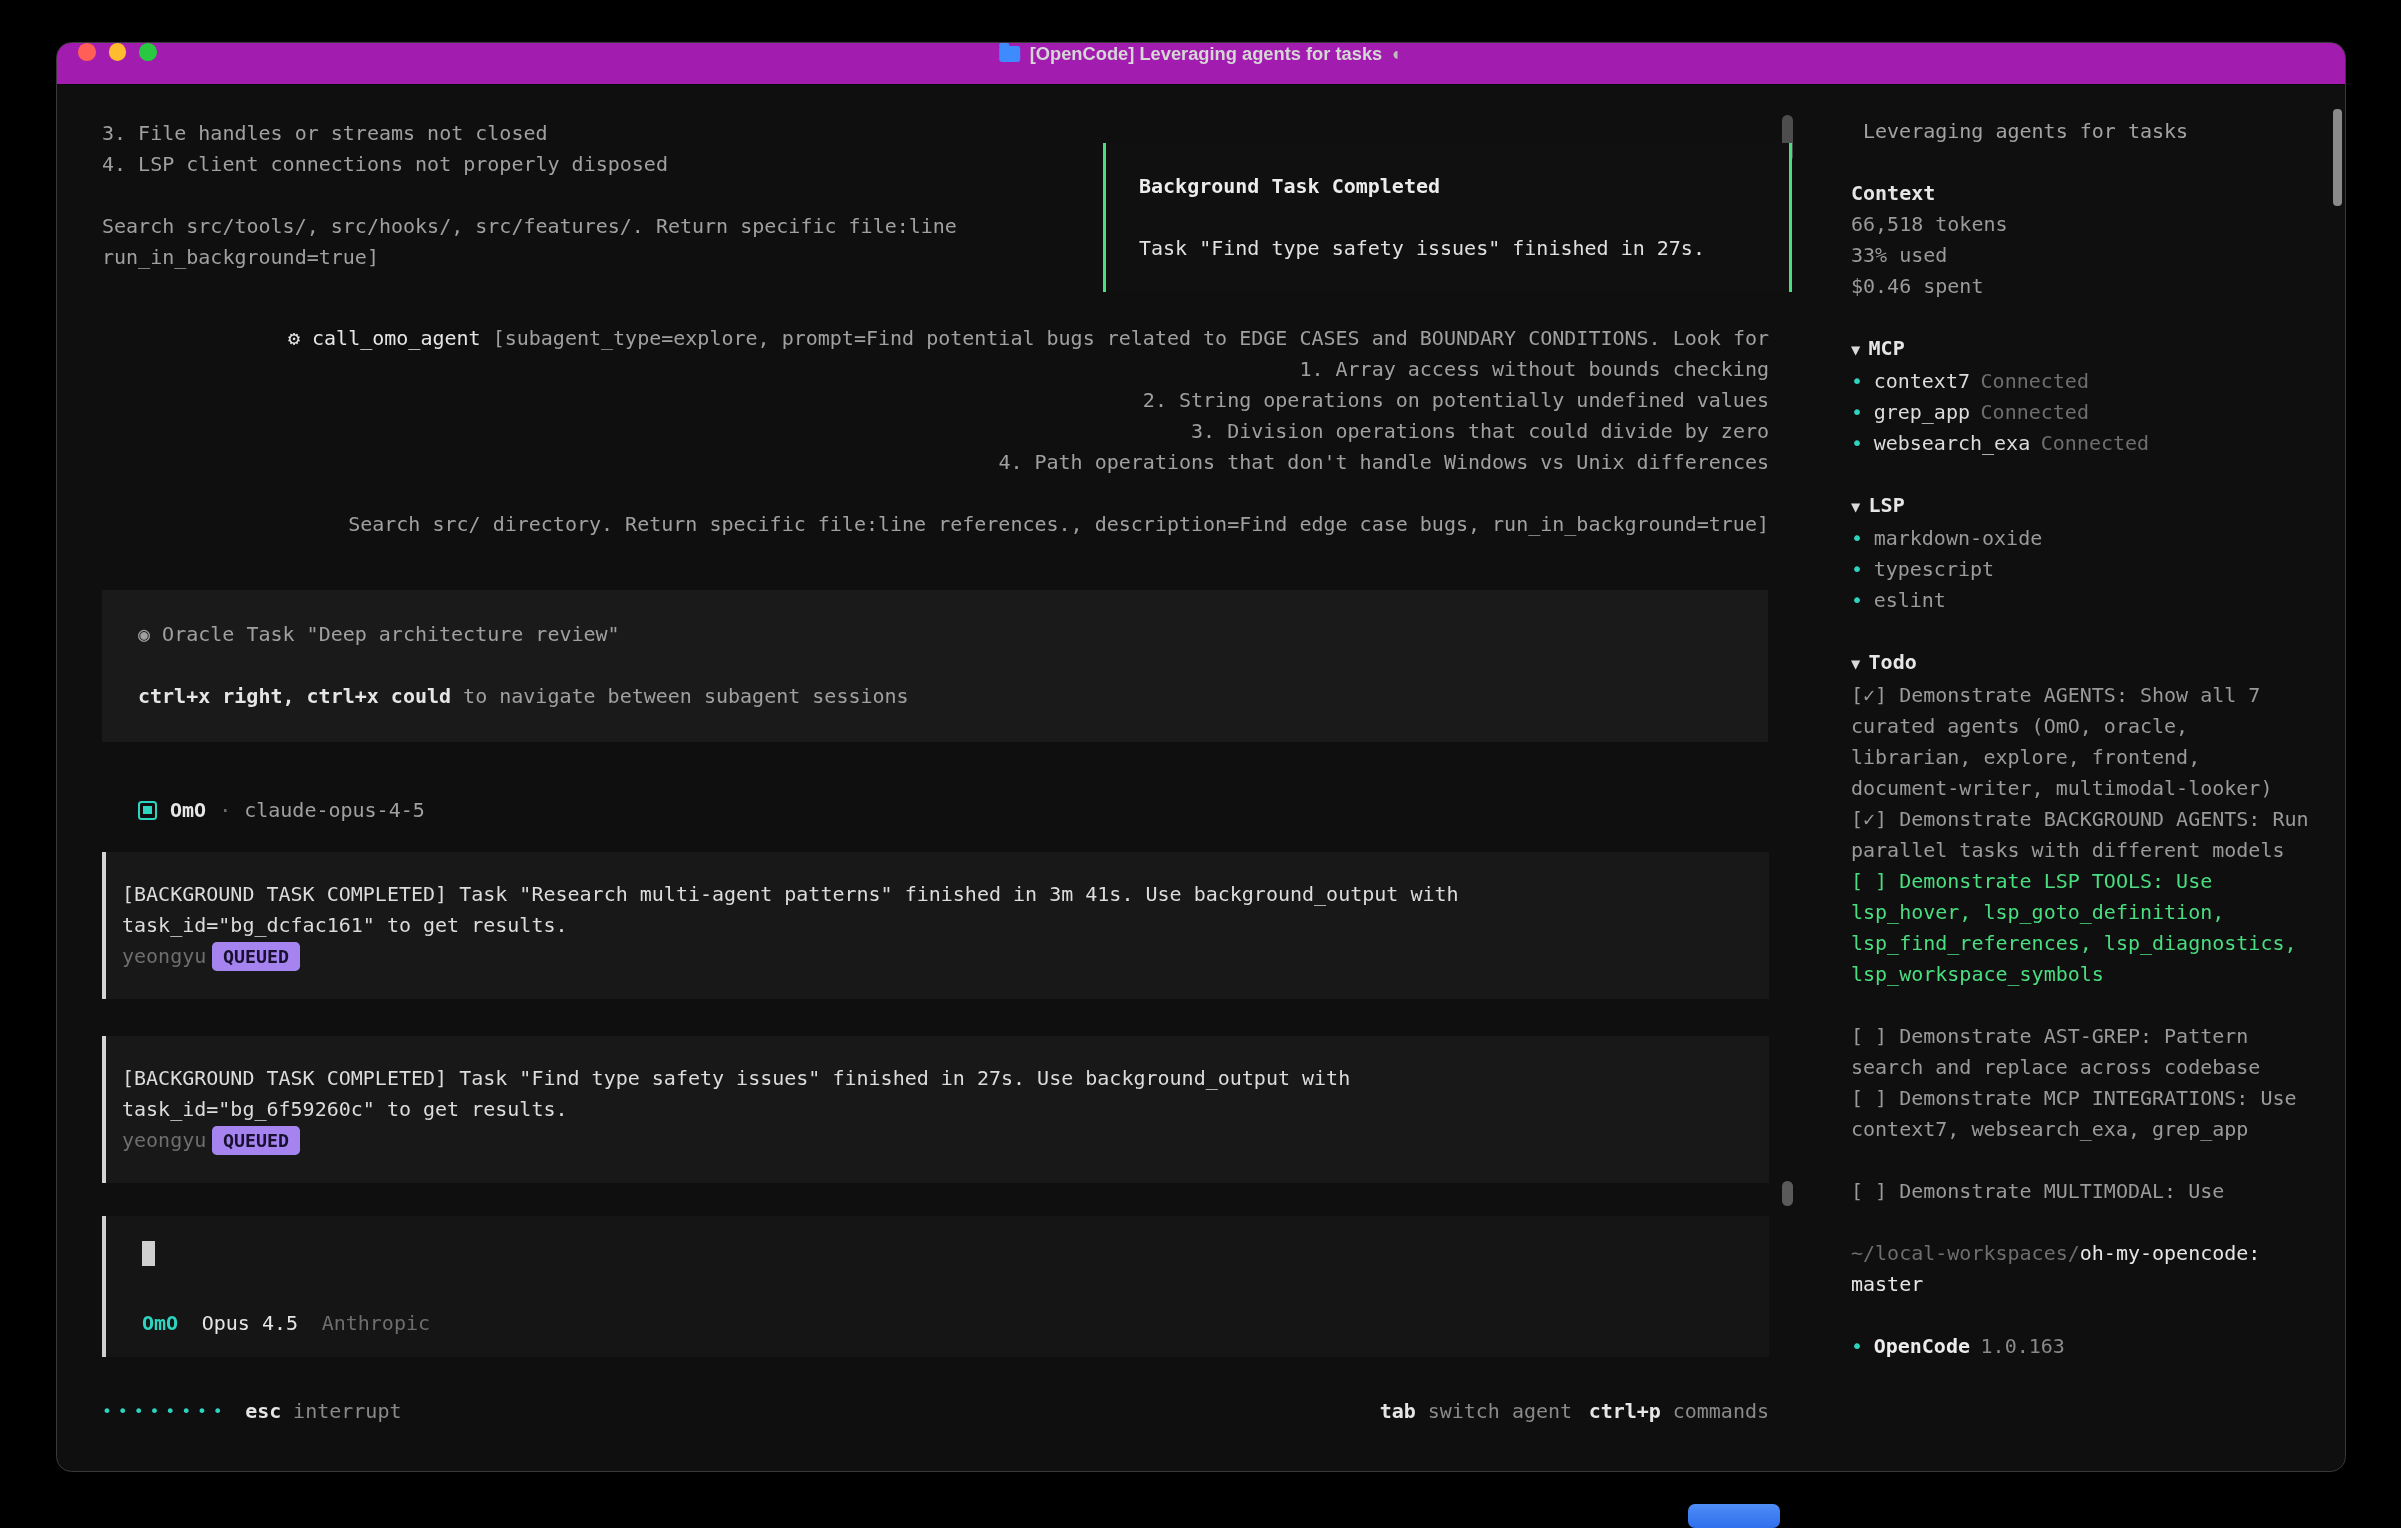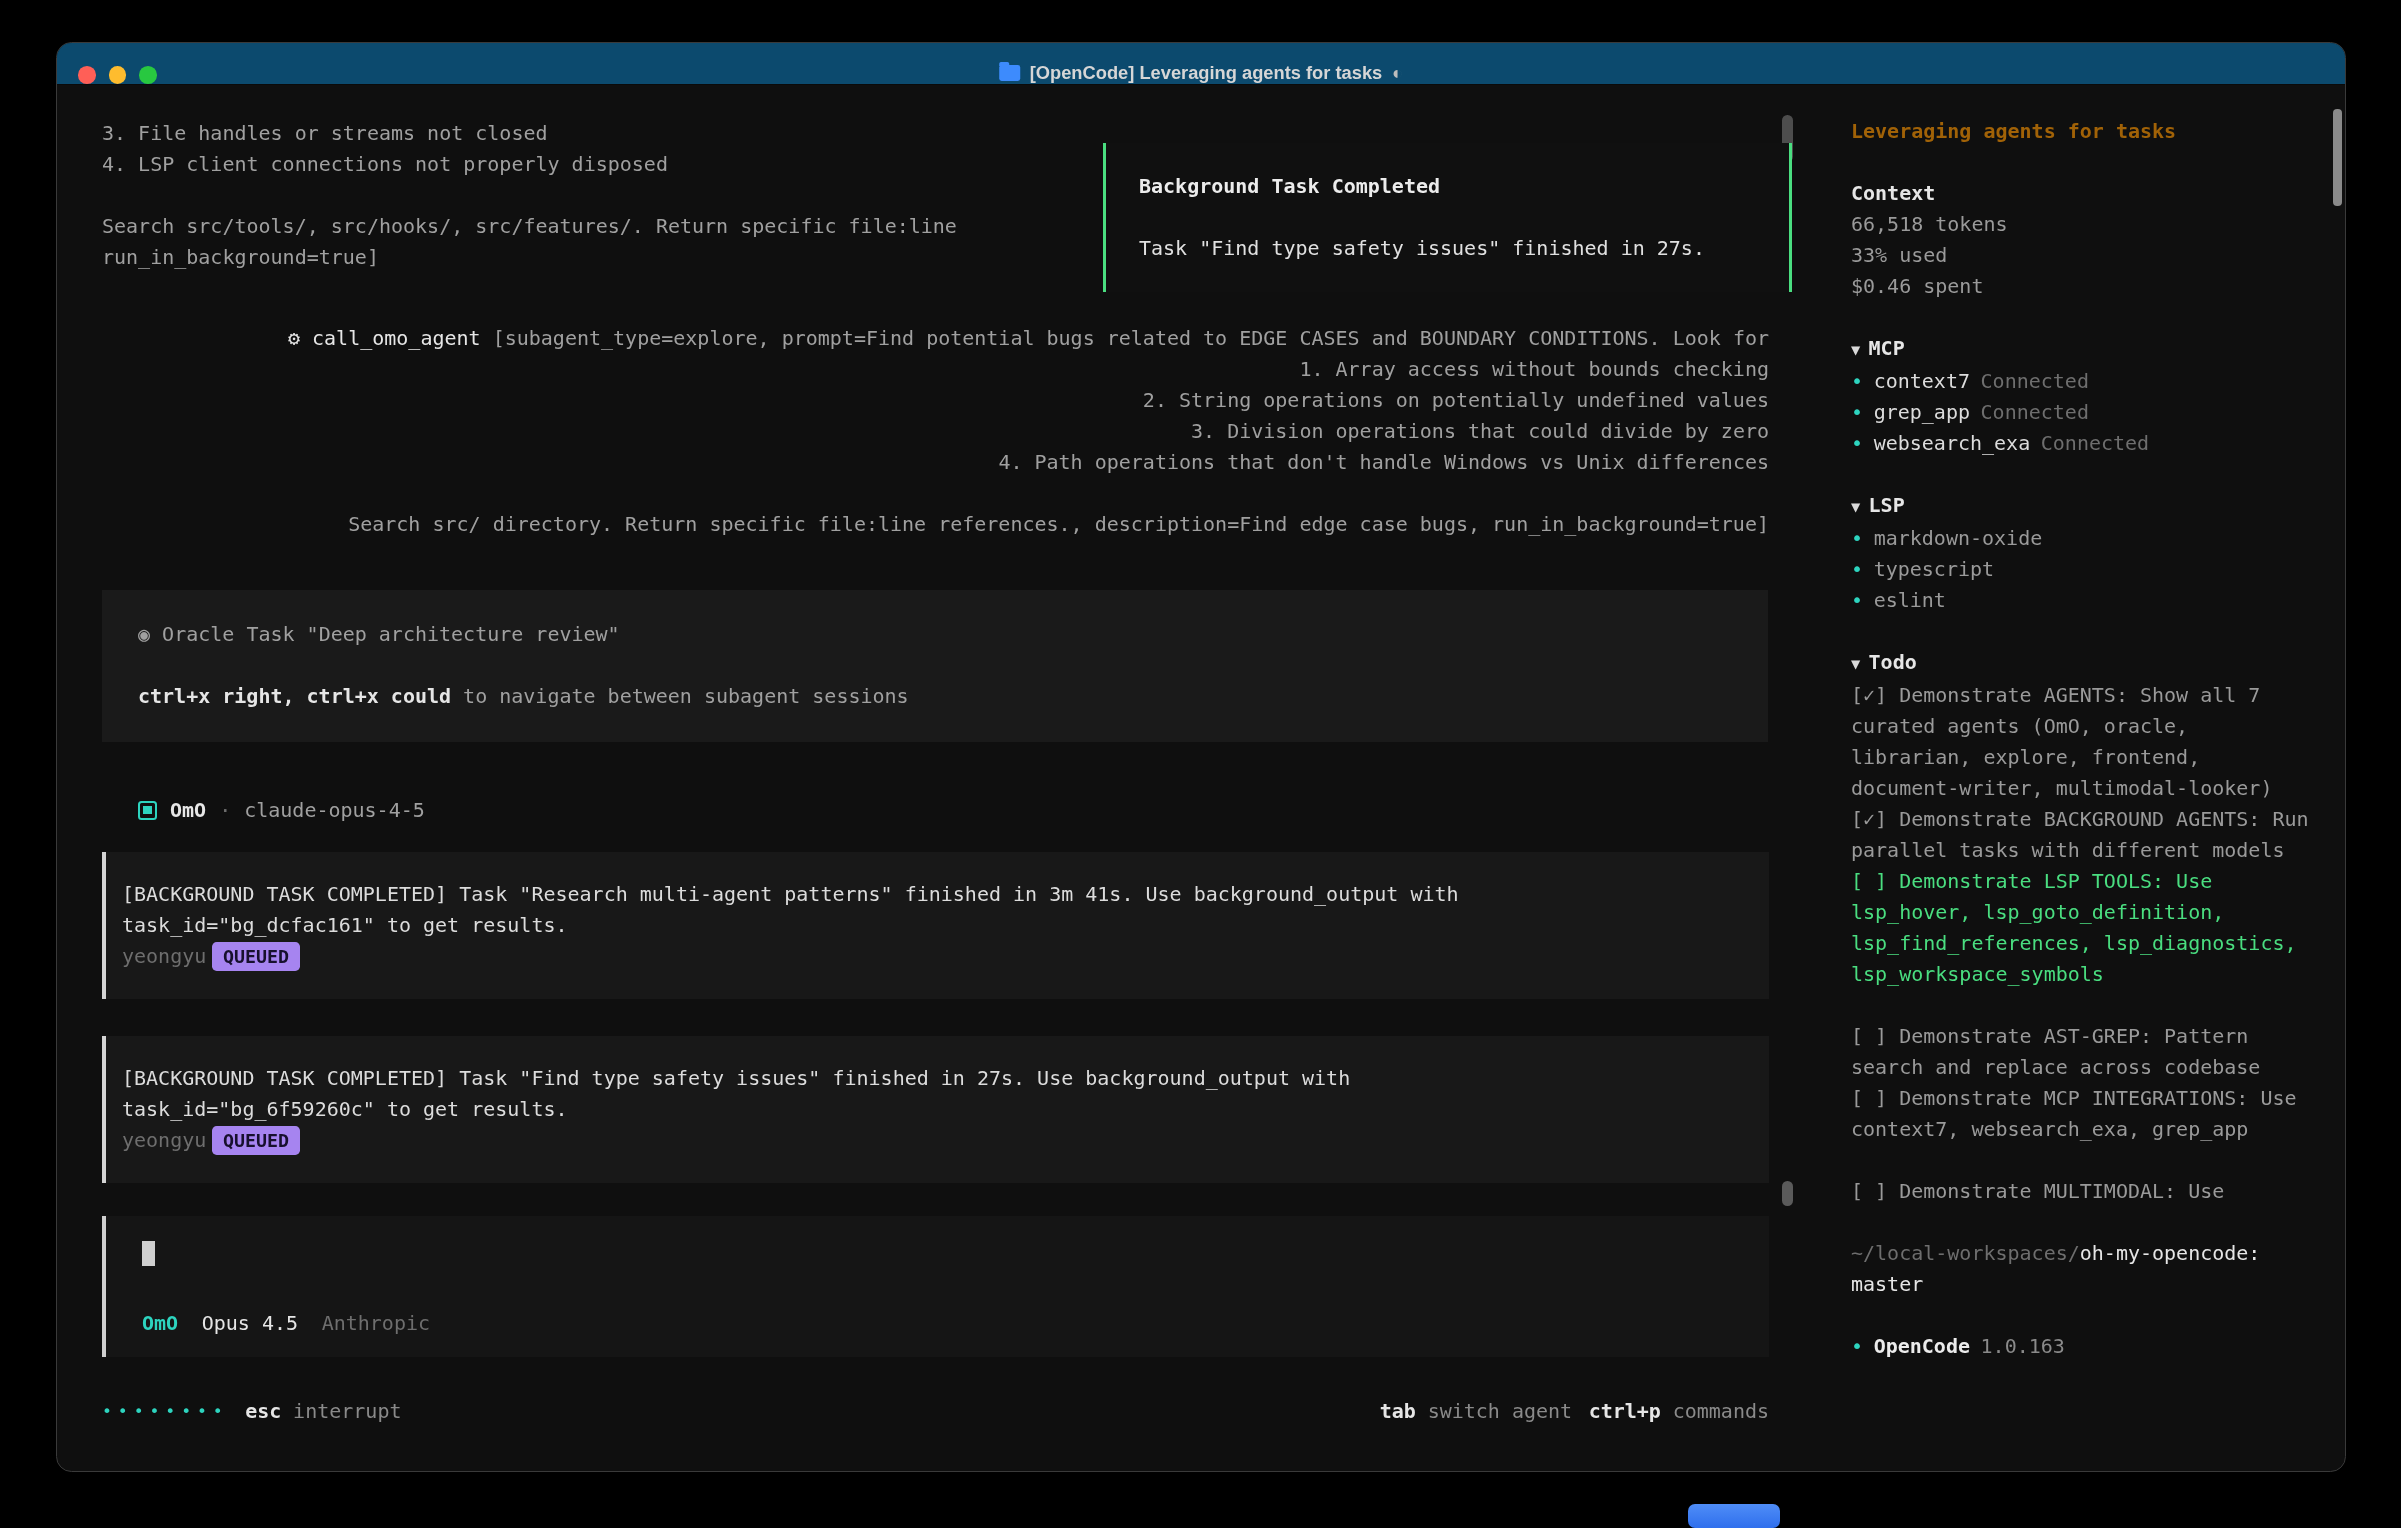--- a/index.html
+++ b/index.html
@@ -4,22 +4,22 @@
 <style>
   * { margin:0; padding:0; box-sizing:border-box; }
   html,body { width:2401px; height:1528px; background:#000; overflow:hidden;
               font-family:"DejaVu Sans Mono", monospace; }
 
   .window { position:absolute; left:56px; top:42px; width:2290px; height:1430px;
             background:#0f0f0f; border-radius:15.4px; overflow:hidden;
             border:1.2px solid #3a3a3a; box-shadow:0 23.6px 83px rgba(0,0,0,.9); }
 
   
-  .titlebar { height:42px; background:#0c4a6e; border-bottom:1.2px solid #0a0a0a;
-              display:flex; align-items:flex-end; position:relative; }
+  .titlebar { height:42px; background:#a21caf; border-bottom:1.2px solid #0a0a0a;
+              display:flex; align-items:flex-start; position:relative; }
   .traffic { display:flex; gap:13px; margin-left:21px; }
   .tl-dot { width:17.7px; height:17.7px; border-radius:50%; }
   .tl-red { background:#ff5f57; } .tl-yellow { background:#febc2e; } .tl-green { background:#28c840; }
   .win-title { position:absolute; left:50%; transform:translateX(-50%);
                display:flex; align-items:center; gap:9.5px; color:#d6d6d6;
                font-family:"Liberation Sans", sans-serif; font-size:18.3px; font-weight:700; white-space:nowrap; }
   .folder-ico { width:21px; height:15.4px; background:#3d8bfd; border-radius:2.4px; position:relative; }
   .folder-ico::before { content:""; position:absolute; top:-3.5px; left:0; width:9.5px; height:4.7px;
                         background:#3d8bfd; border-radius:1.8px 1.8px 0 0; }
   .title-suffix { color:#bdbdbd; font-weight:400; }
@@ -81,21 +81,21 @@
 
   
   .main-scrollbar { position:absolute; left:1725px; top:0; width:10.6px; height:1118px; }
   .thumb { position:absolute; left:0; width:10.6px; border-radius:5.3px; }
   .thumb-top { top:29.5px; height:47px; background:#4d4d4d; }
   .thumb-bottom { top:1096px; height:25px; background:#5a5a5a; }
   .side-scroll-thumb { position:absolute; right:3.5px; top:23.6px; width:8.3px; height:97px;
                        background:#8a8a8a; border-radius:4.1px; }
 
   
-  .sb-title { color:#a16207; font-weight:700; margin-bottom:31px; }
+  .sb-title { color:#a3a3a3; font-weight:400; margin-bottom:31px;margin-left:12px; }
   .sb-heading { color:#e6e6e6; font-weight:700; }
   .sec { margin-top:31px; }
   .tri { color:#d9d9d9; font-size:15.4px; margin-right:8.3px; }
   .li { display:flex; gap:10.6px; }
   .li .bullet { color:#2dd4bf; }
   .li .name { color:#dcdcdc; }
   .li .status { color:#6e6e6e; }
   .li .plain { color:#9a9a9a; }
   .todo-item { color:#9a9a9a; }
   .todo-item.active { color:#4ade80; }

